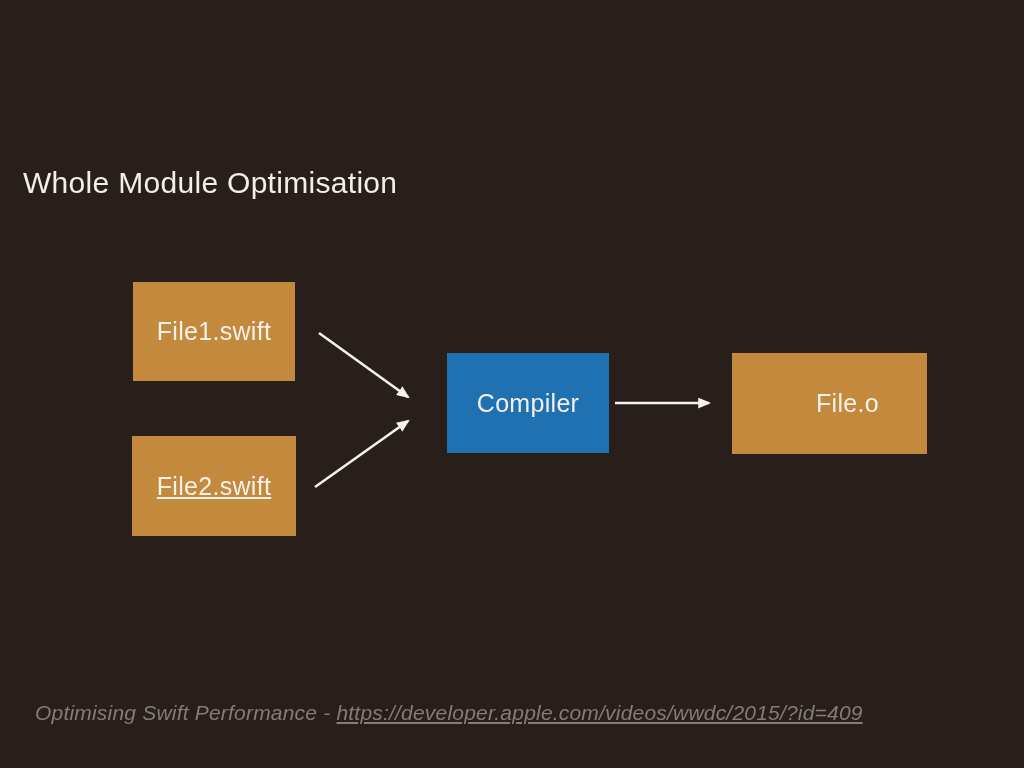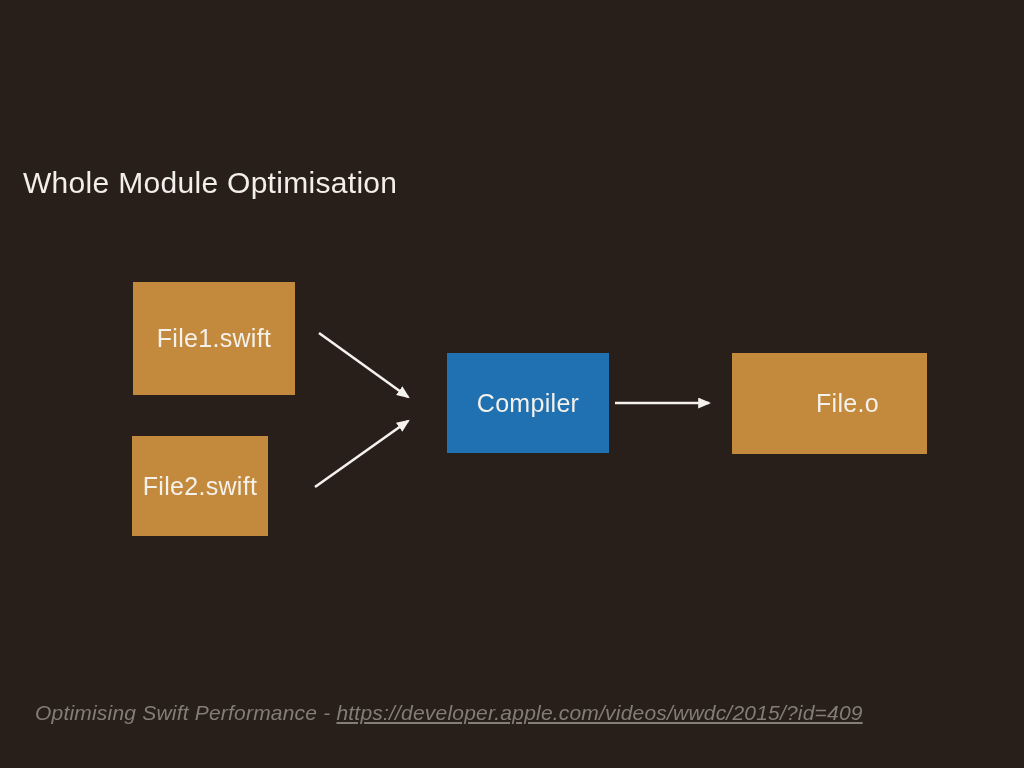--- a/index.html
+++ b/index.html
@@ -38,22 +38,22 @@
   .node {
     position: absolute;
     display: flex;
     align-items: center;
     justify-content: center;
     color: #F4F0EA;
     font-size: 25px;
     font-weight: 300;
     letter-spacing: 0.3px;
   }
-  .node-file1    { left: 133px; top: 282px; width: 162px; height:  113px; }
-  .node-file2    { left: 132px; top: 436px; width: 136px; height: 100px; }
+  .node-file1    { left: 133px; top: 282px; width: 162px; height:  99px; }
+  .node-file2    { left: 132px; top: 436px; width: 164px; height: 100px; text-decoration: underline; }
   .node-compiler { left: 447px; top: 353px; width: 162px; height: 100px; }
   .node-fileo    { left: 732px; top: 353px; width: 159px; height: 101px; padding-left: 36px; }
   .footer {
     position: absolute;
     top: 701px;
     left: 0;
     width: 100%;
     text-align: left;
     font-size: 21px;
     font-style: italic;

